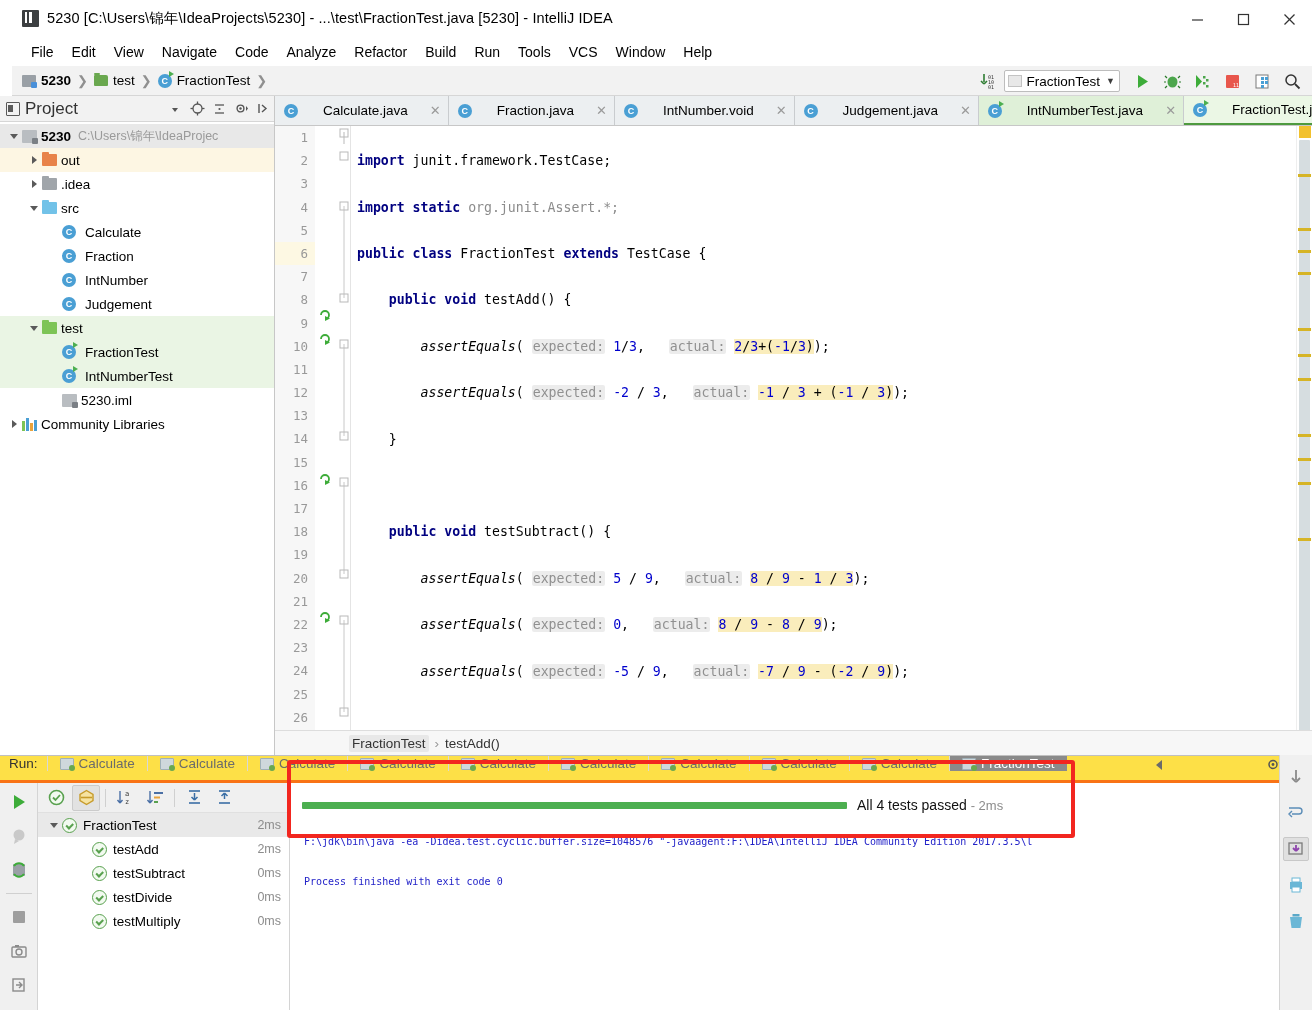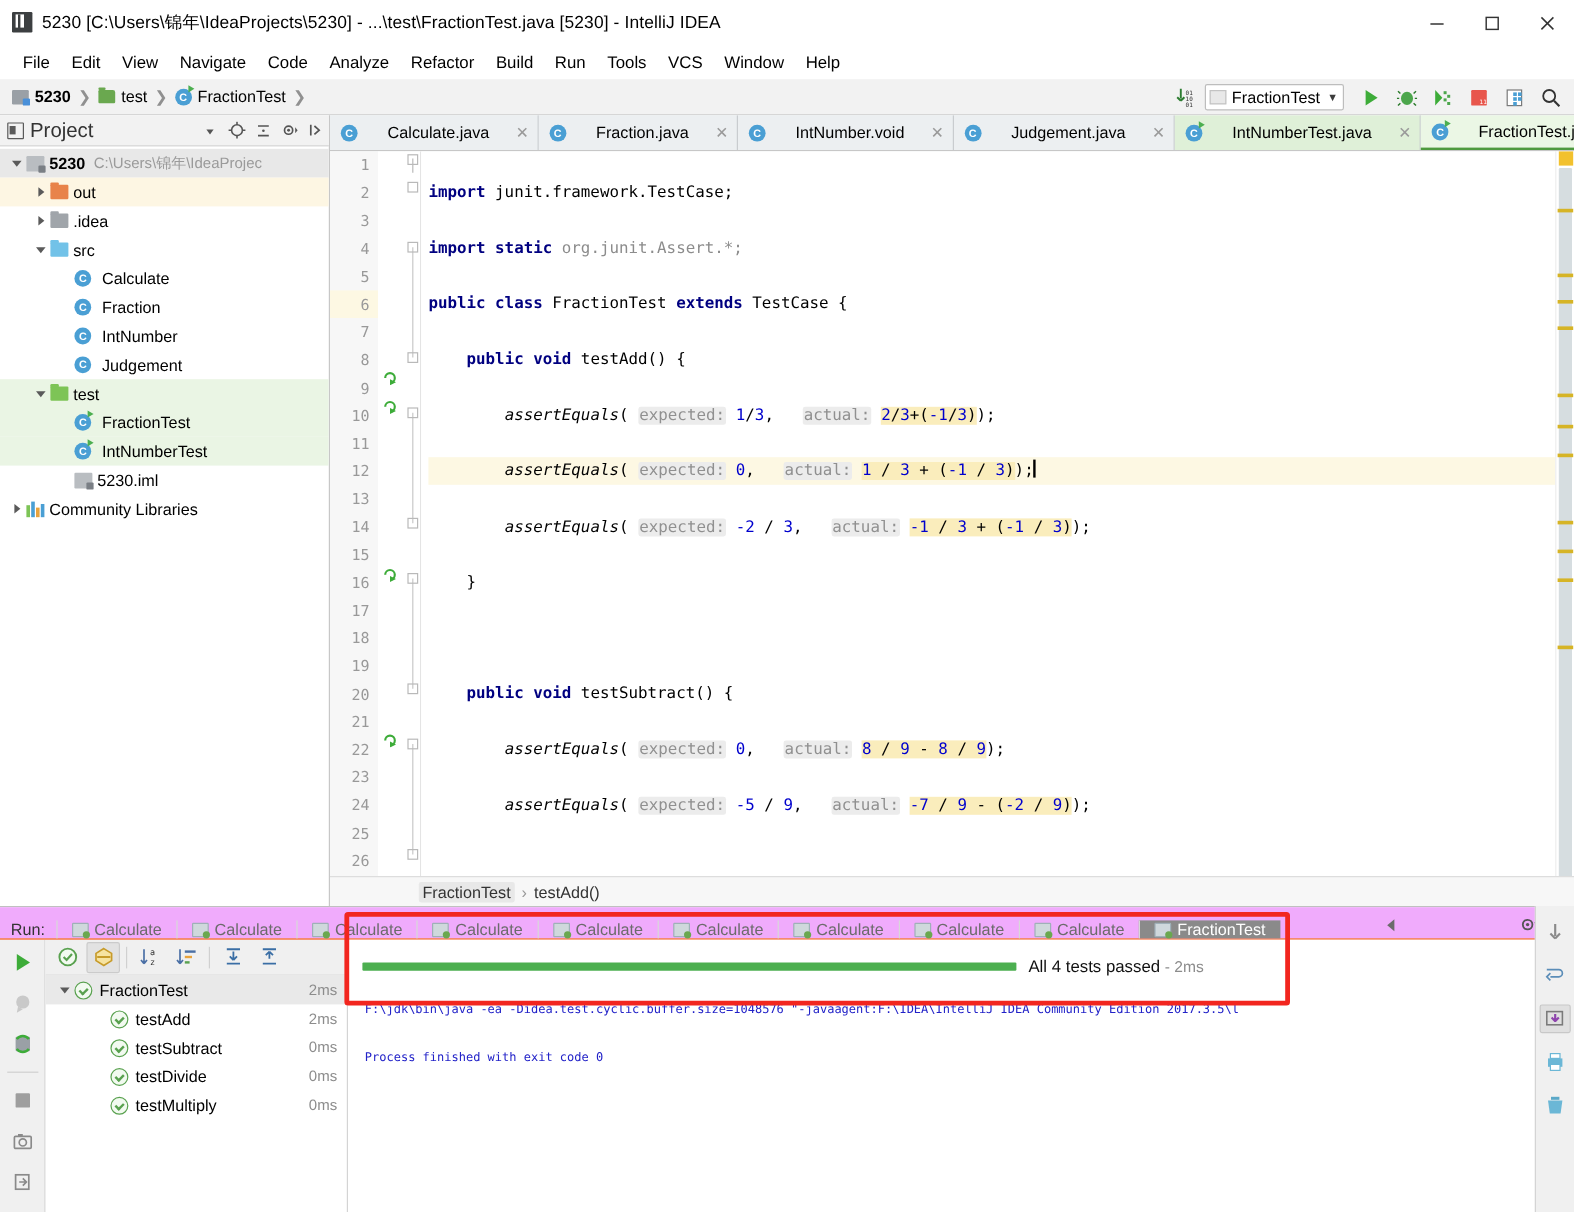--- a/index.html
+++ b/index.html
@@ -2,21 +2,21 @@
 <html><head>
 <meta charset="utf-8">
 <style>
   * { box-sizing: border-box; margin: 0; padding: 0; }
   html, body {
     width: 1312px; height: 1010px;
     font-family: "Liberation Sans", sans-serif;
     font-size: 13px; color: #000;
     background: #f0f0f0; overflow: hidden;
   }
-  #app { position: relative; width: 1312px; height: 1010px; background: #fff; }
+  #app { position: relative; width: 1312px; height: 1010px; background: #fff; padding-left: 12px; }
 
   
   .titlebar {
     height: 38px; background: #ffffff; display: flex; align-items: center;
     padding-left: 10px; border-bottom: 1px solid #fff; position: relative;
   }
   .tb-icon { width: 17px; height: 17px; margin-right: 8px; position: relative; flex: none; }
   .tb-icon .book { position:absolute; inset:0; background:#3c3f41; border-radius:1px; }
   .tb-icon .book:after{content:"";position:absolute;left:3px;top:2px;width:7px;height:11px;background:#fff;}
   .tb-icon .book:before{content:"";position:absolute;left:5px;top:2px;width:2px;height:13px;background:#3c3f41;z-index:2;}
@@ -123,21 +123,21 @@
   .scroll-thumb{position:absolute;left:2px;top:14px;width:11px;height:600px;background:#d6dde0;border-radius:1px;}
   .smark{position:absolute;left:1px;width:13px;height:3px;background:#d6b426;}
   .stop-sq{position:absolute;left:2px;top:0px;width:12px;height:12px;background:#f2c12e;}
 
   .breadcrumbs{height:25px;background:#f7f7f7;border-top:1px solid #ddd;display:flex;align-items:center;padding-left:74px;font-size:13.5px;color:#333;gap:6px;}
   .breadcrumbs .bsep{color:#999;}
   .bc-chip{background:#e8e8e8;padding:1px 3px;border-radius:2px;}
 
   
   .runpanel{position:absolute;left:0;top:755px;right:0;height:255px;background:#fff;border-top:1px solid #c0c0c0;display:flex;flex-direction:column;}
-  .run-tabbar{height:27px;background:#f0abfc;display:flex;align-items:flex-end;border-bottom:1px solid #f97316;position:relative;}
+  .run-tabbar{height:27px;background:#fde047;display:flex;align-items:flex-start;border-bottom:3px solid #f97316;position:relative;}
   .run-label{display:flex;align-items:center;padding:0 9px;font-size:13.5px;color:#333;}
   .rtab{display:flex;align-items:center;gap:5px;padding:0 12px;border-left:1px solid #d8d8d8;font-size:13.5px;color:#6b6b6b;white-space:nowrap;}
   .rtab.active{background:#8a8a8a;color:#fff;}
   .rtab-ico{width:14px;height:12px;background:#cfd8dc;border:1px solid #9fb0b8;border-radius:1px;position:relative;flex:none;}
   .rtab-ico:after{content:"";position:absolute;right:-2px;bottom:-2px;width:6px;height:6px;border-radius:50%;background:#6aa84f;}
   .run-tabbar .rt-right{margin-left:auto;display:flex;align-items:center;gap:4px;padding-right:8px;}
 
   .run-body{flex:1;display:flex;overflow:hidden;}
   .run-side{width:38px;background:#f0f0f0;border-right:1px solid #d4d4d4;flex:none;display:flex;flex-direction:column;align-items:center;padding-top:6px;gap:8px;}
   .rs-btn{width:28px;height:26px;display:flex;align-items:center;justify-content:center;}
@@ -521,25 +521,25 @@
             <rect x="3" y="582" width="8" height="8" fill="none" stroke="#b9b9b9"></rect>
           </svg>
         </div>
 
         <div class="code">
 <div class="ln"><span class="kw">import</span> junit.framework.TestCase;</div>
 <div class="ln"><span class="kw">import static</span> <span style="color:#8c8c8c">org.junit.Assert.*;</span></div>
 <div class="ln"><span class="kw">public class</span> FractionTest <span class="kw">extends</span> TestCase {</div>
 <div class="ln">    <span class="kw">public void</span> testAdd() {</div>
 <div class="ln">        <span class="ital">assertEquals</span>( <span class="hint">expected:</span> <span class="num">1</span>/<span class="num">3</span>,   <span class="hint">actual:</span> <span class="hlA"><span class="num">2</span>/<span class="num">3</span>+(<span class="num">-1</span>/<span class="num">3</span>)</span>);</div>
-<div class="ln hl">        <span class="ital">assertEquals</span>( <span class="hint">expected:</span> <span class="num">0</span>,   <span class="hint">actual:</span> <span class="hlA"><span class="num">1</span> / <span class="num">3</span> + (<span class="num">-1</span> / <span class="num">3</span>)</span>);<span class="caret"></span></div>
 <div class="ln">        <span class="ital">assertEquals</span>( <span class="hint">expected:</span> <span class="num">-2</span> / <span class="num">3</span>,   <span class="hint">actual:</span> <span class="hlA"><span class="num">-1</span> / <span class="num">3</span> + (<span class="num">-1</span> / <span class="num">3</span>)</span>);</div>
 <div class="ln">    }</div>
 <div class="ln"> </div>
 <div class="ln">    <span class="kw">public void</span> testSubtract() {</div>
+<div class="ln">        <span class="ital">assertEquals</span>( <span class="hint">expected:</span> <span class="num">5</span> / <span class="num">9</span>,   <span class="hint">actual:</span> <span class="hlA"><span class="num">8</span> / <span class="num">9</span> - <span class="num">1</span> / <span class="num">3</span></span>);</div>
 <div class="ln">        <span class="ital">assertEquals</span>( <span class="hint">expected:</span> <span class="num">0</span>,   <span class="hint">actual:</span> <span class="hlA"><span class="num">8</span> / <span class="num">9</span> - <span class="num">8</span> / <span class="num">9</span></span>);</div>
 <div class="ln">        <span class="ital">assertEquals</span>( <span class="hint">expected:</span> <span class="num">-5</span> / <span class="num">9</span>,   <span class="hint">actual:</span> <span class="hlA"><span class="num">-7</span> / <span class="num">9</span> - (<span class="num">-2</span> / <span class="num">9</span>)</span>);</div>
 
 
 
 
 
 
 
 

